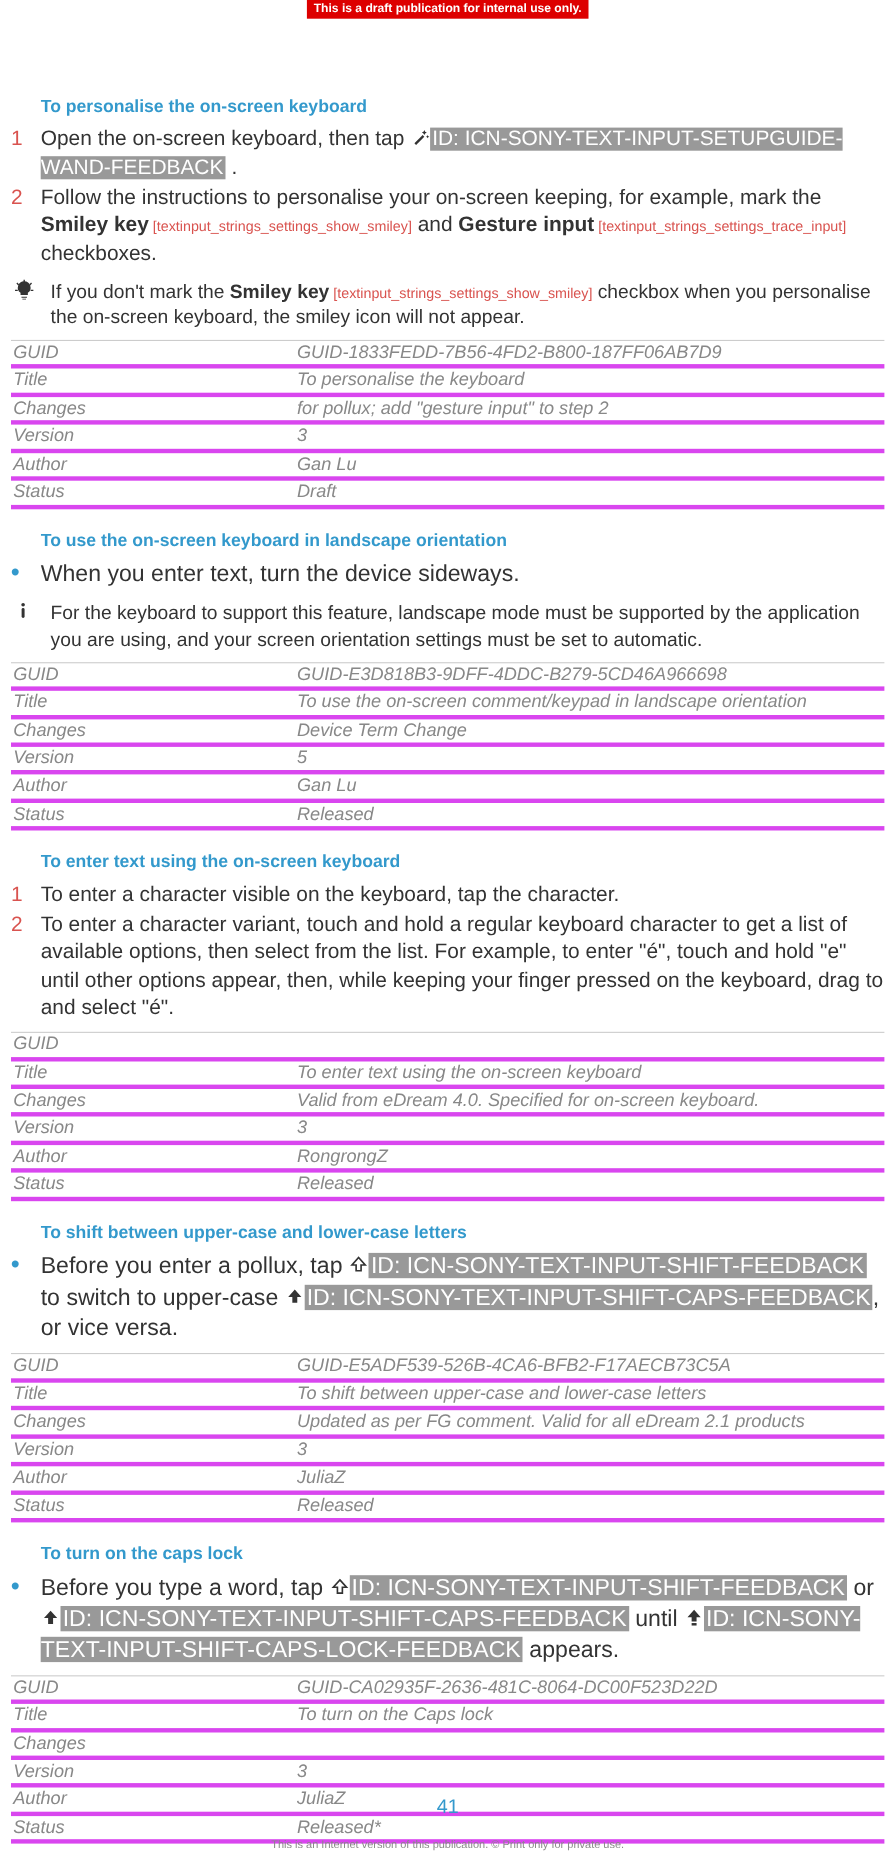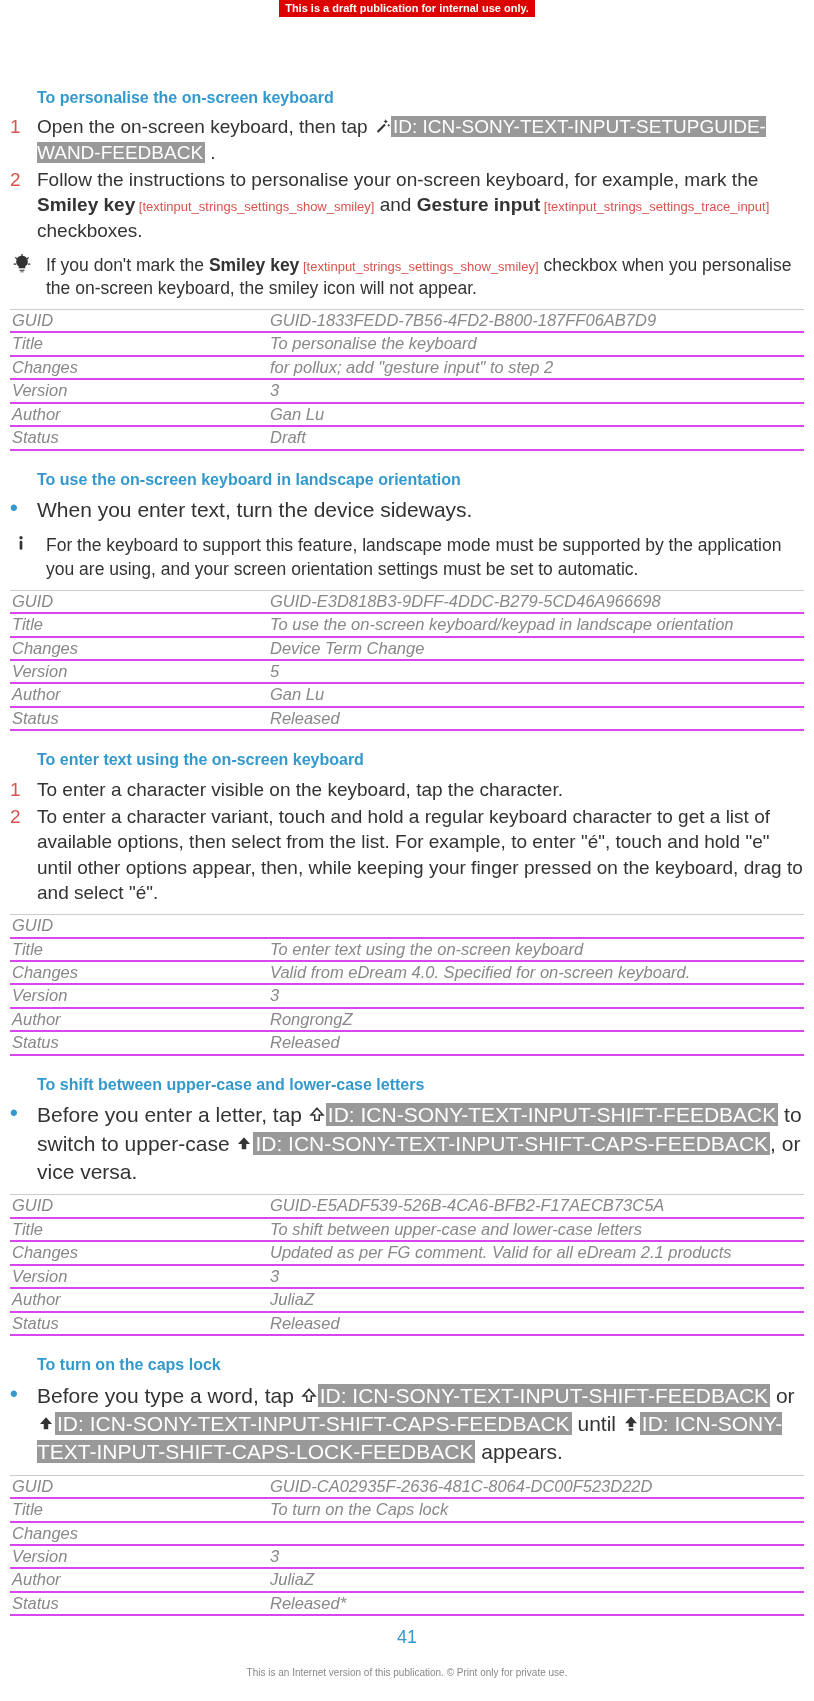--- a/index.html
+++ b/index.html
@@ -102,21 +102,21 @@
   }
   .meta-table {
     border-top: 1px solid #ccc;
     margin: 8px 0 0 0;
     font-style: italic;
     color: #888;
     font-size: 16.5px;
   }
   .meta-row {
     display: flex;
-    border-bottom: 2px solid #d946ef;
+    border-bottom: 4px solid #d946ef;
     line-height: 1.3;
     align-items: center;
   }
   .meta-label {
     width: 258px;
     flex-shrink: 0;
     padding-left: 2px;
   }
   .meta-value {
     flex: 1;
@@ -156,21 +156,21 @@
           <svg viewBox="0 0 24 24" width="18" height="18">
               <path d="M5 19l10-10 2 2L7 21z M17 3l1 2 2 1-2 1-1 2-1-2-2-1 2-1z M21 9l.7 1.4 1.4.7-1.4.7L21 13l-.7-1.2-1.4-.7 1.4-.7z" fill="#333"></path>
             </svg>
         </span><span class="hlbox">ID: ICN-SONY-TEXT-INPUT-SETUPGUIDE-WAND-FEEDBACK</span><span> .</span>
       </div>
     </div>
 
     <div class="ol-item">
       <div class="ol-num">2</div>
       <div class="ol-body">
-        <span>Follow the instructions to personalise your on-screen keyboard, for example, mark the </span><b>Smiley key</b><span class="ref-tag"> [textinput_strings_settings_show_smiley]</span><span> and </span><b>Gesture input</b><span class="ref-tag"> [textinput_strings_settings_trace_input]</span><span> checkboxes.</span>
+        <span>Follow the instructions to personalise your on-screen keeping, for example, mark the </span><b>Smiley key</b><span class="ref-tag"> [textinput_strings_settings_show_smiley]</span><span> and </span><b>Gesture input</b><span class="ref-tag"> [textinput_strings_settings_trace_input]</span><span> checkboxes.</span>
       </div>
     </div>
 
     <div class="note">
       <div class="note-icon">
         <svg viewBox="0 0 24 24" width="20" height="20">
             <path d="M12 2a7 7 0 0 0-4 12.7V17h8v-2.3A7 7 0 0 0 12 2zM9 19h6v1H9zM10 21h4v1h-4z" fill="#333"></path>
             <path d="M4 4l2 2M20 4l-2 2M2 12h3M19 12h3M12 0v3" stroke="#333" stroke-width="1.5"></path>
           </svg>
       </div>
@@ -225,21 +225,21 @@
       <div class="note-body">For the keyboard to support this feature, landscape mode must be supported by the application you are using, and your screen orientation settings must be set to automatic.</div>
     </div>
 
     <div class="meta-table">
       <div class="meta-row">
           <div class="meta-label">GUID</div>
           <div class="meta-value">GUID-E3D818B3-9DFF-4DDC-B279-5CD46A966698</div>
         </div>
       <div class="meta-row">
           <div class="meta-label">Title</div>
-          <div class="meta-value">To use the on-screen keyboard/keypad in landscape orientation</div>
+          <div class="meta-value">To use the on-screen comment/keypad in landscape orientation</div>
         </div>
       <div class="meta-row">
           <div class="meta-label">Changes</div>
           <div class="meta-value">Device Term Change</div>
         </div>
       <div class="meta-row">
           <div class="meta-label">Version</div>
           <div class="meta-value">5</div>
         </div>
       <div class="meta-row">
@@ -291,21 +291,21 @@
         </div>
     </div>
   </div>
 
   <div class="section">
     <div class="section-title">To shift between upper-case and lower-case letters</div>
 
     <div class="bullet-item">
       <div class="bullet-dot">•</div>
       <div class="bullet-body">
-        <span>Before you enter a letter, tap </span>
+        <span>Before you enter a pollux, tap </span>
         <span class="inline-icon">
           <svg viewBox="0 0 24 24" width="18" height="18">
               <path d="M12 3l8 9h-5v7H9v-7H4z" fill="none" stroke="#333" stroke-width="2"></path>
             </svg>
         </span><span class="hlbox">ID: ICN-SONY-TEXT-INPUT-SHIFT-FEEDBACK</span><span> to switch to upper-case </span><span class="inline-icon">
           <svg viewBox="0 0 24 24" width="18" height="18">
               <path d="M12 3l8 9h-5v7H9v-7H4z" fill="#333"></path>
             </svg>
         </span><span class="hlbox">ID: ICN-SONY-TEXT-INPUT-SHIFT-CAPS-FEEDBACK</span><span>, or vice versa.</span>
       </div>

